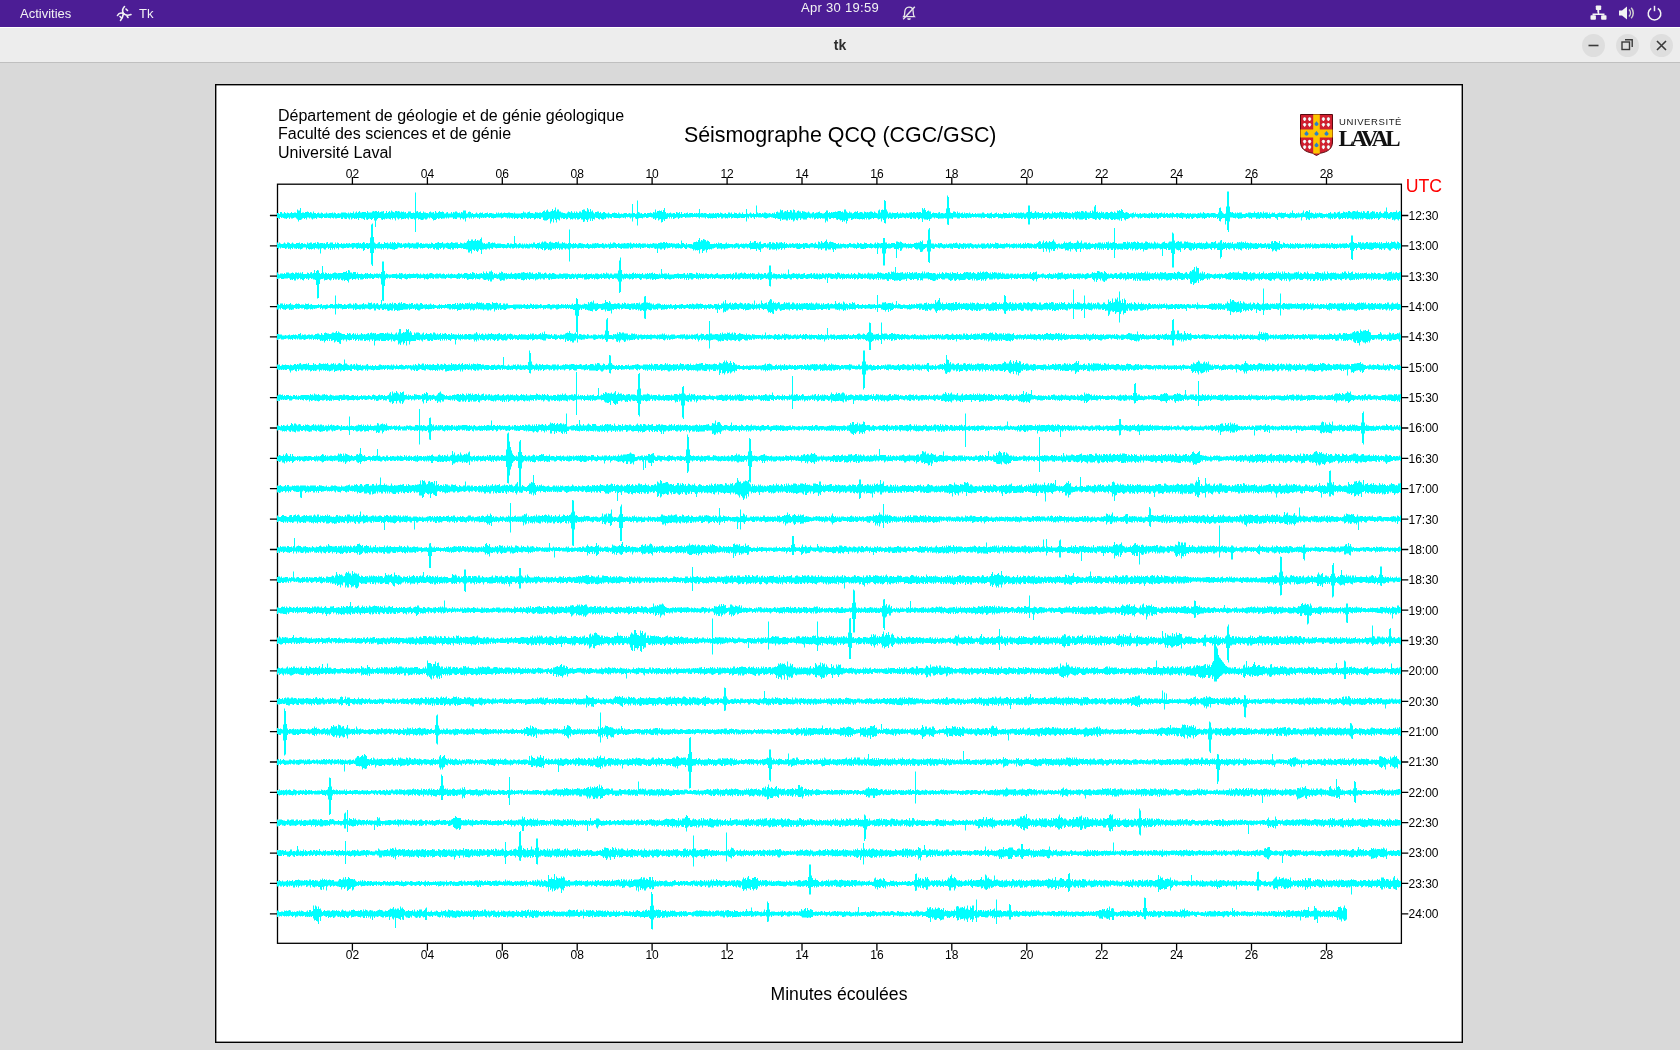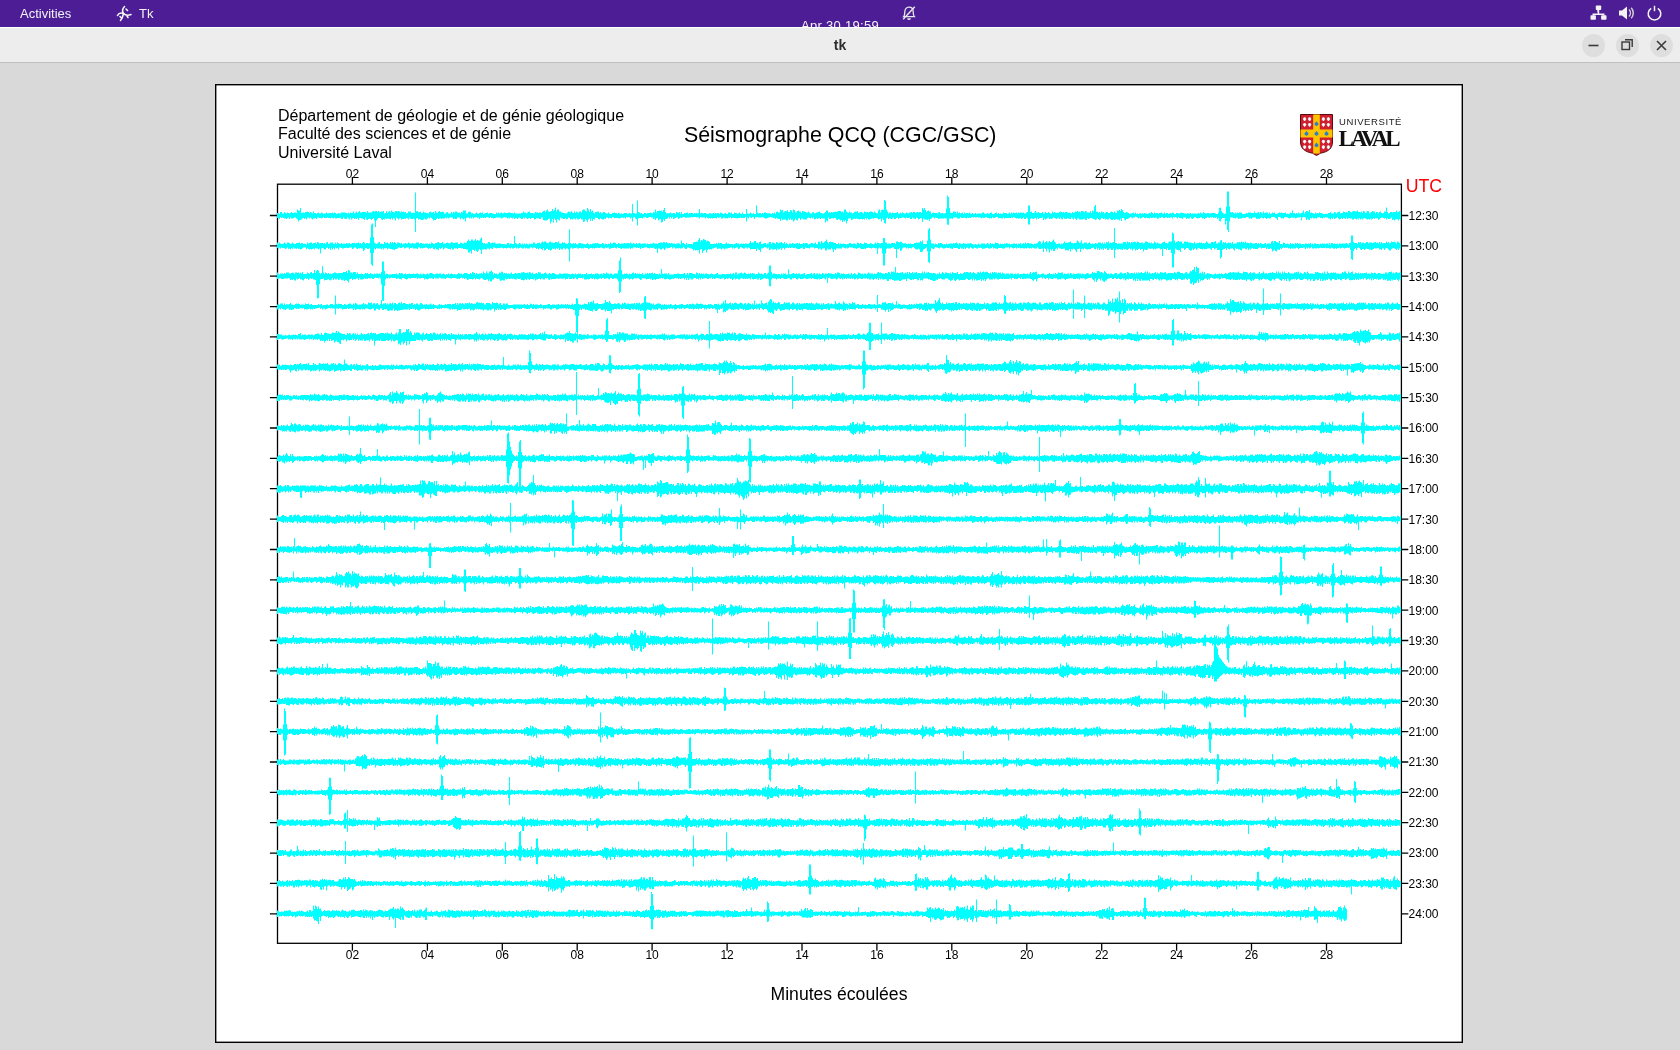--- a/index.html
+++ b/index.html
@@ -7,21 +7,21 @@
 <body>
 <div style="position:absolute;left:0;top:0;width:1680px;height:27px;background:#4c1d95;color:#f3f3f3;font-size:13px">
 <span style="position:absolute;left:20px;top:6px">Activities</span>
 <svg style="position:absolute;left:115px;top:4px" width="19" height="19" viewBox="0 0 19 19" fill="none" stroke="#f3f3f3" stroke-width="1.6" stroke-linecap="round">
 <path d="M9.5 2.5 C7.5 4.5 7 7 8.5 9.5 C6 8.5 3.5 9.5 2.5 11.5"></path>
 <path d="M8.5 9.5 C10.5 11.5 13.5 11.5 16 10.5"></path>
 <path d="M8.5 9.5 C8 12 7.5 14.5 5.5 16.5"></path>
 <path d="M11 5 l1.5 1.5 M5 12.5 l1.5 1.5 M12 12 l1 1.5"></path>
 </svg>
 <span style="position:absolute;left:139px;top:6px">Tk</span>
-<span style="position:absolute;left:840px;top:18px;transform:translateX(-50%);letter-spacing:0.3px">Apr 30  19:59</span>
+<span style="position:absolute;left:840px;top:0;transform:translateX(-50%);letter-spacing:0.3px">Apr 30  19:59</span>
 <svg style="position:absolute;left:901px;top:5px" width="16" height="17" viewBox="0 0 16 17" fill="none" stroke="#e8e8e8" stroke-width="1.3">
 <path d="M8 2.2 C5.2 2.2 3.8 4.4 3.8 7 C3.8 10.2 2.6 11.6 2.6 11.6 L13.4 11.6 C13.4 11.6 12.2 10.2 12.2 7 C12.2 4.4 10.8 2.2 8 2.2 Z"></path>
 <path d="M6.6 13.4 a1.6 1.6 0 0 0 2.8 0" stroke-width="1.4"></path>
 <path d="M2.2 14.2 L13.8 1.8" stroke-width="1.4"></path>
 </svg>
 <svg style="position:absolute;left:1590px;top:5px" width="17" height="16" viewBox="0 0 17 16" fill="#f3f3f3">
 <rect x="5.8" y="0.5" width="5.4" height="4.6" rx="0.8"></rect>
 <rect x="0.5" y="10.2" width="5.4" height="4.6" rx="0.8"></rect>
 <rect x="11.1" y="10.2" width="5.4" height="4.6" rx="0.8"></rect>
 <path d="M8 5 v2.6 M3.2 10.4 V9.2 H13.8 v1.2 M8.5 5 v4" stroke="#f3f3f3" stroke-width="1.4" fill="none"></path>

